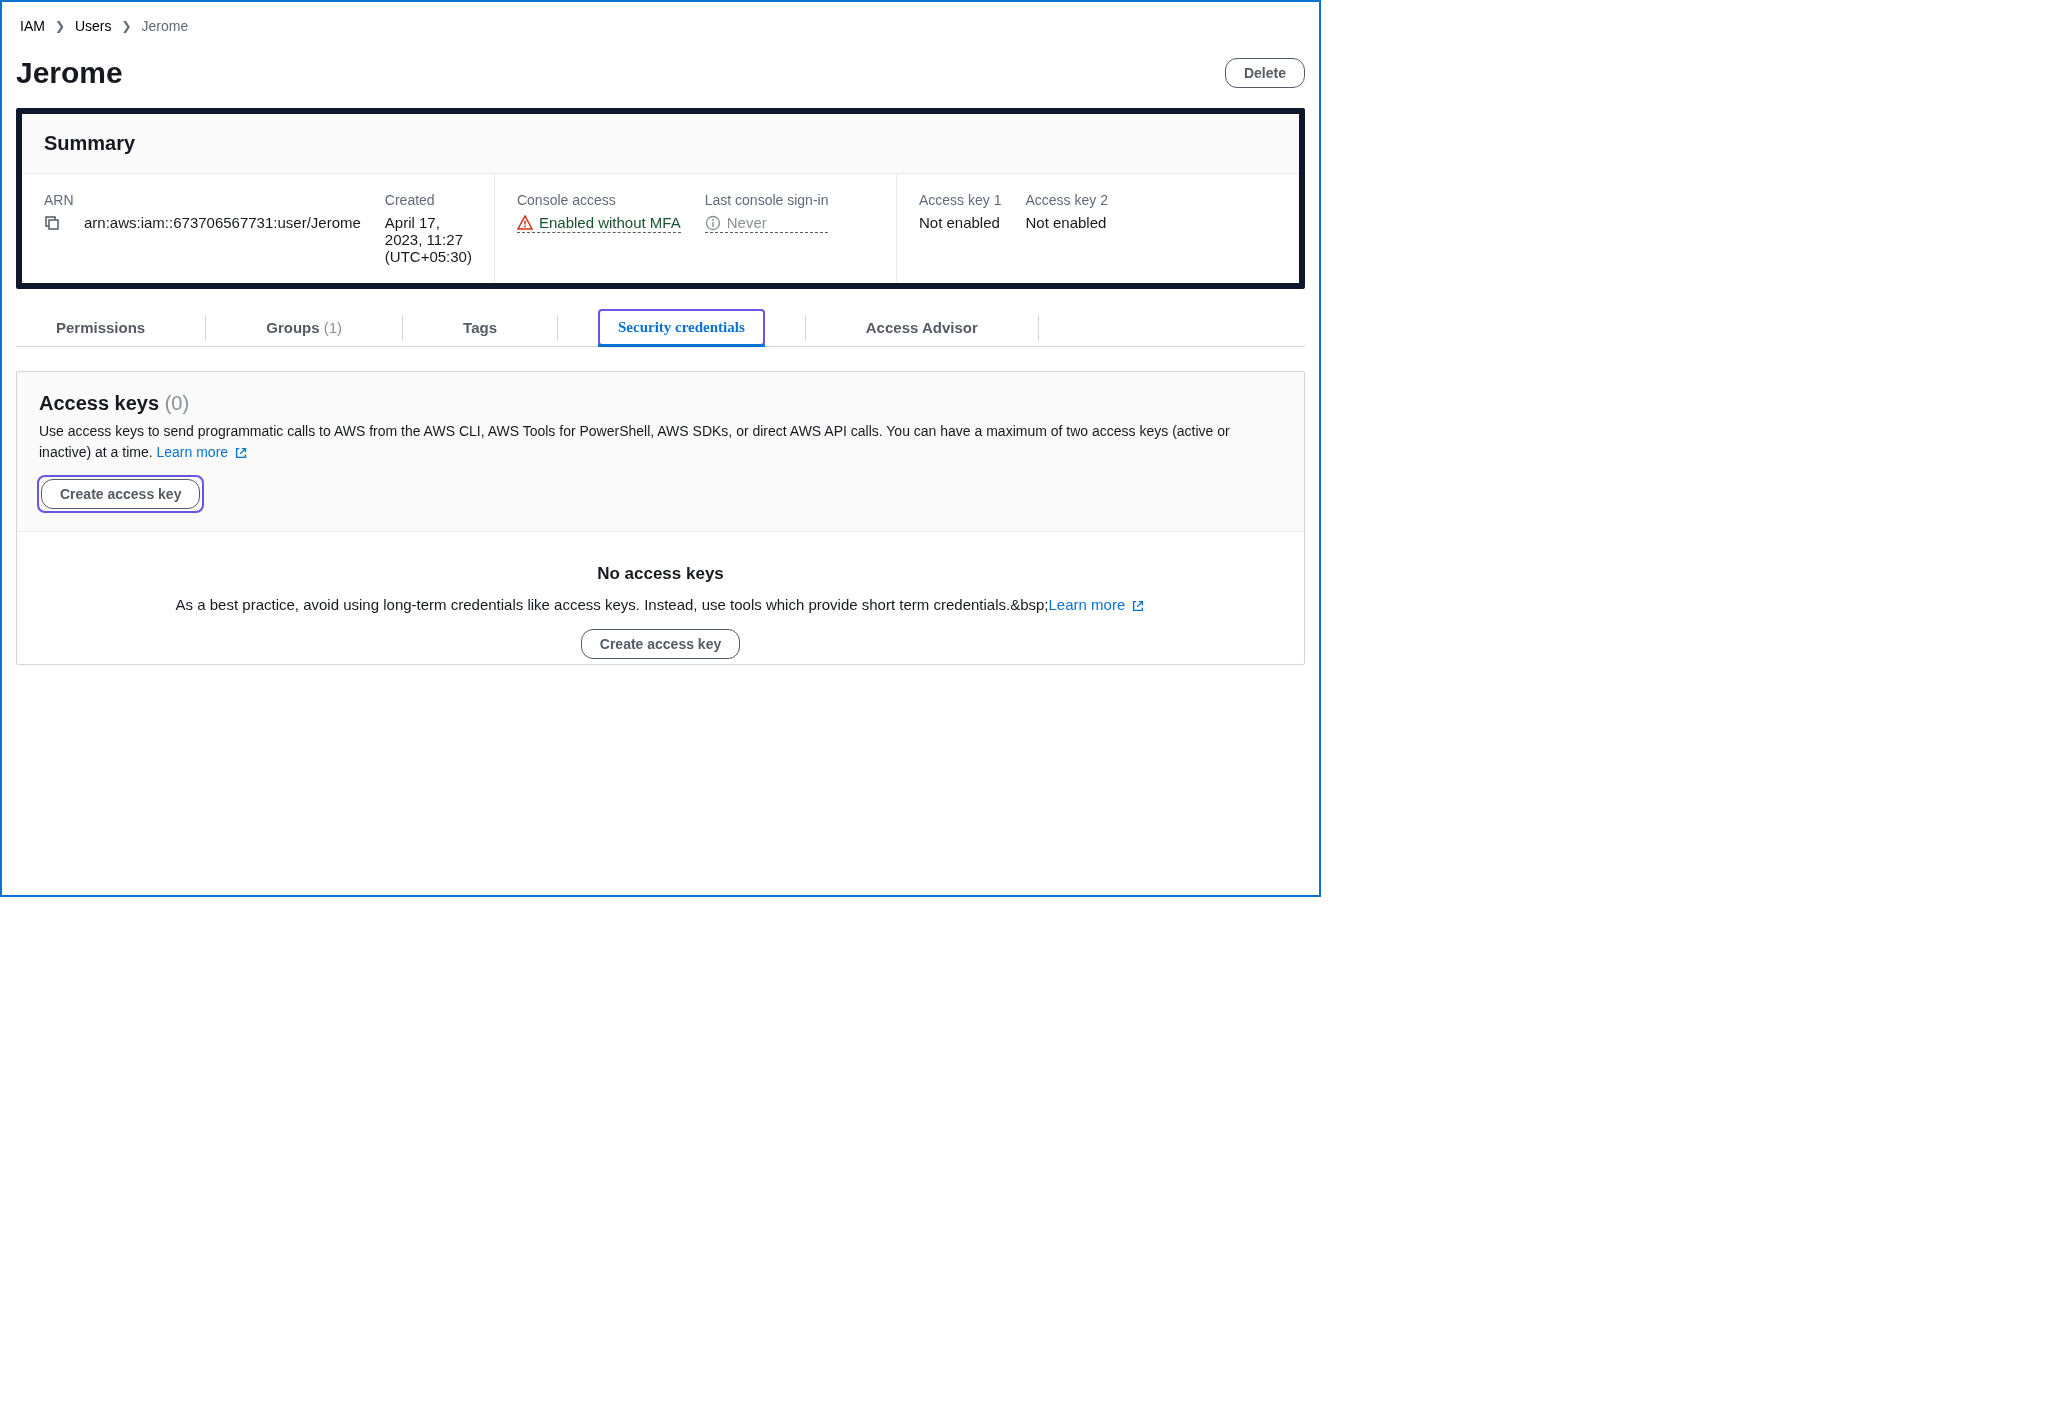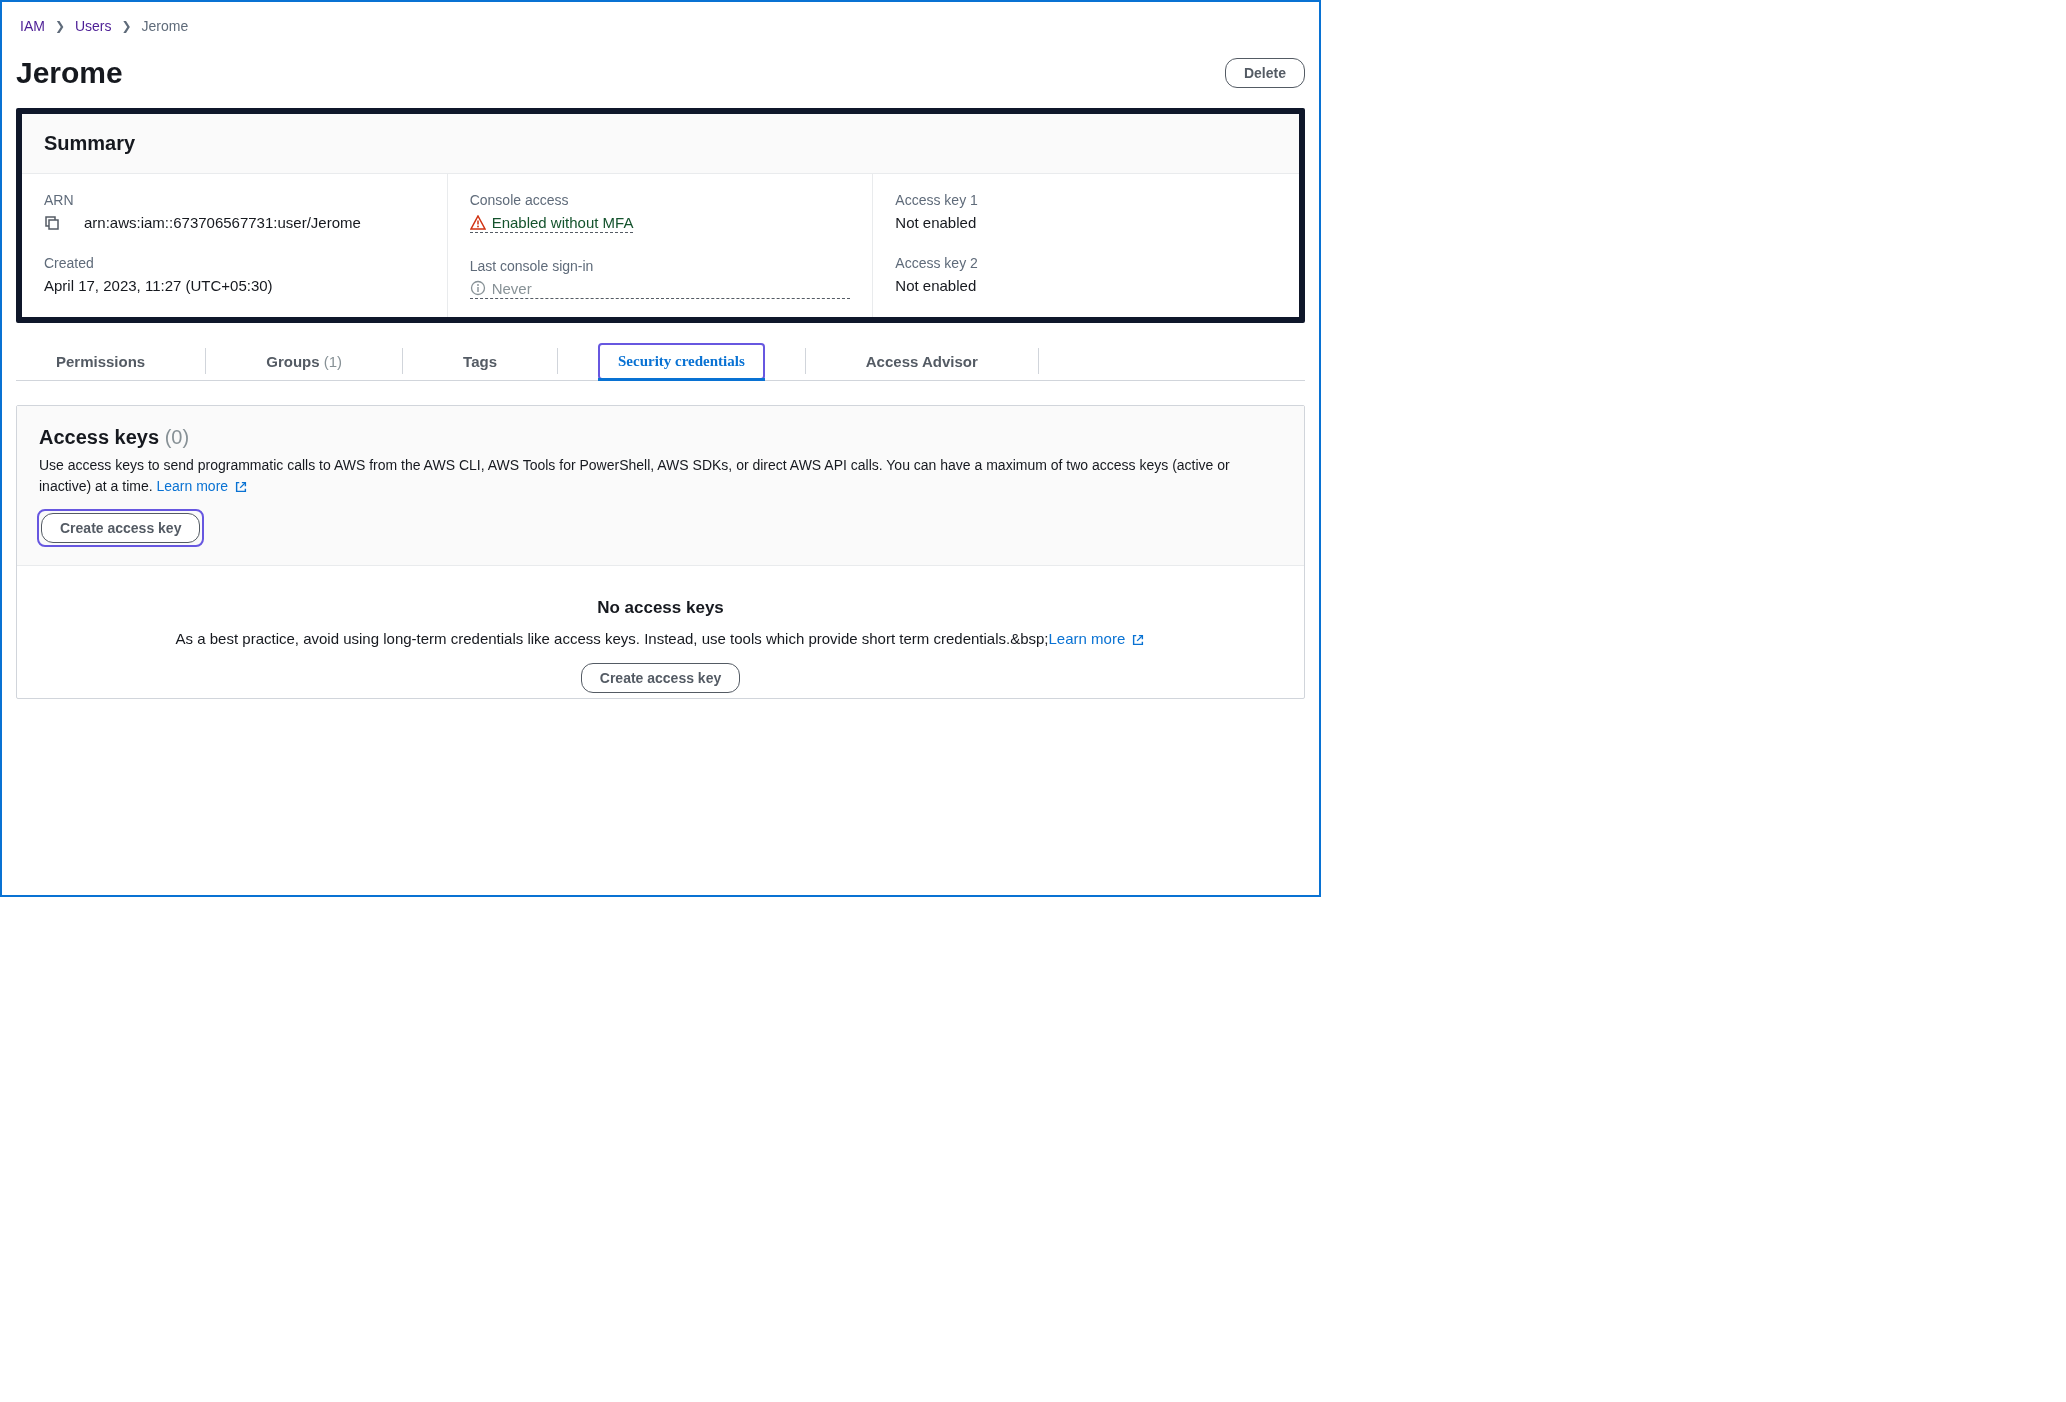--- a/index.html
+++ b/index.html
@@ -8,34 +8,34 @@
     background: #fff;
     color: #16191f;
     border: 2px solid #0972d3;
     width: 1321px;
     height: 897px;
     padding: 0;
   }
   .page { padding: 12px 14px 20px 14px; }
   
   .breadcrumb { display: flex; align-items: center; gap: 10px; font-size: 14px; color: #0972d3; padding: 4px 0 8px 4px; }
-  .breadcrumb .crumb-link { color: #4c1d95; cursor: pointer; }
+  .breadcrumb .crumb-link { color: #000000; cursor: pointer; }
   .breadcrumb .crumb-current { color: #5f6b7a; }
   .chevron { color: #5f6b7a; font-size: 12px; }
   
   .title-row { display: flex; align-items: center; justify-content: space-between; margin: 14px 0 18px 0; }
   .page-title { font-size: 30px; font-weight: 700; color: #16191f; }
   .btn { font-family: inherit; font-size: 14px; font-weight: 700; padding: 6px 18px; border-radius: 12px; cursor: pointer; }
   .btn-outline { background: #fff; color: #545b64; border: 1px solid #545b64; }
   
   .panel { border: 6px solid #0f172a; border-radius: 2px; background: #fff; margin-bottom: 8px; }
   .panel-header { background: #fafafa; padding: 18px 22px; border-bottom: 1px solid #e9ebed; }
   .panel-title { font-size: 20px; font-weight: 700; }
   .summary-grid { display: grid; grid-template-columns: 1fr 1fr 1fr; }
-  .summary-col { padding: 18px 22px; border-right: 1px solid #e9ebed; display: flex; flex-direction: column; gap: 24px; }
+  .summary-col { padding: 18px 22px; border-right: 1px solid #e9ebed; display: flex; flex-direction: row; gap: 24px; }
   .summary-col:last-child { border-right: none; }
   .summary-item .label { color: #5f6b7a; font-size: 14px; margin-bottom: 6px; }
   .summary-item .value { color: #16191f; font-size: 15px; }
   .arn-row { display: flex; align-items: center; gap: 24px; }
   .copy-icon { width: 16px; height: 16px; color: #545b64; flex-shrink: 0; cursor: pointer; }
   .warn-row { display: flex; align-items: center; gap: 6px; color: #14532d; font-size: 15px; }
   .dotted-under { border-bottom: 1px dashed #545b64; display: inline-flex; align-items: center; gap: 6px; padding-bottom: 1px; }
   .info-row { display: flex; align-items: center; gap: 6px; color: #879196; font-size: 15px; }
   .icon-sm { width: 16px; height: 16px; flex-shrink: 0; }
   

